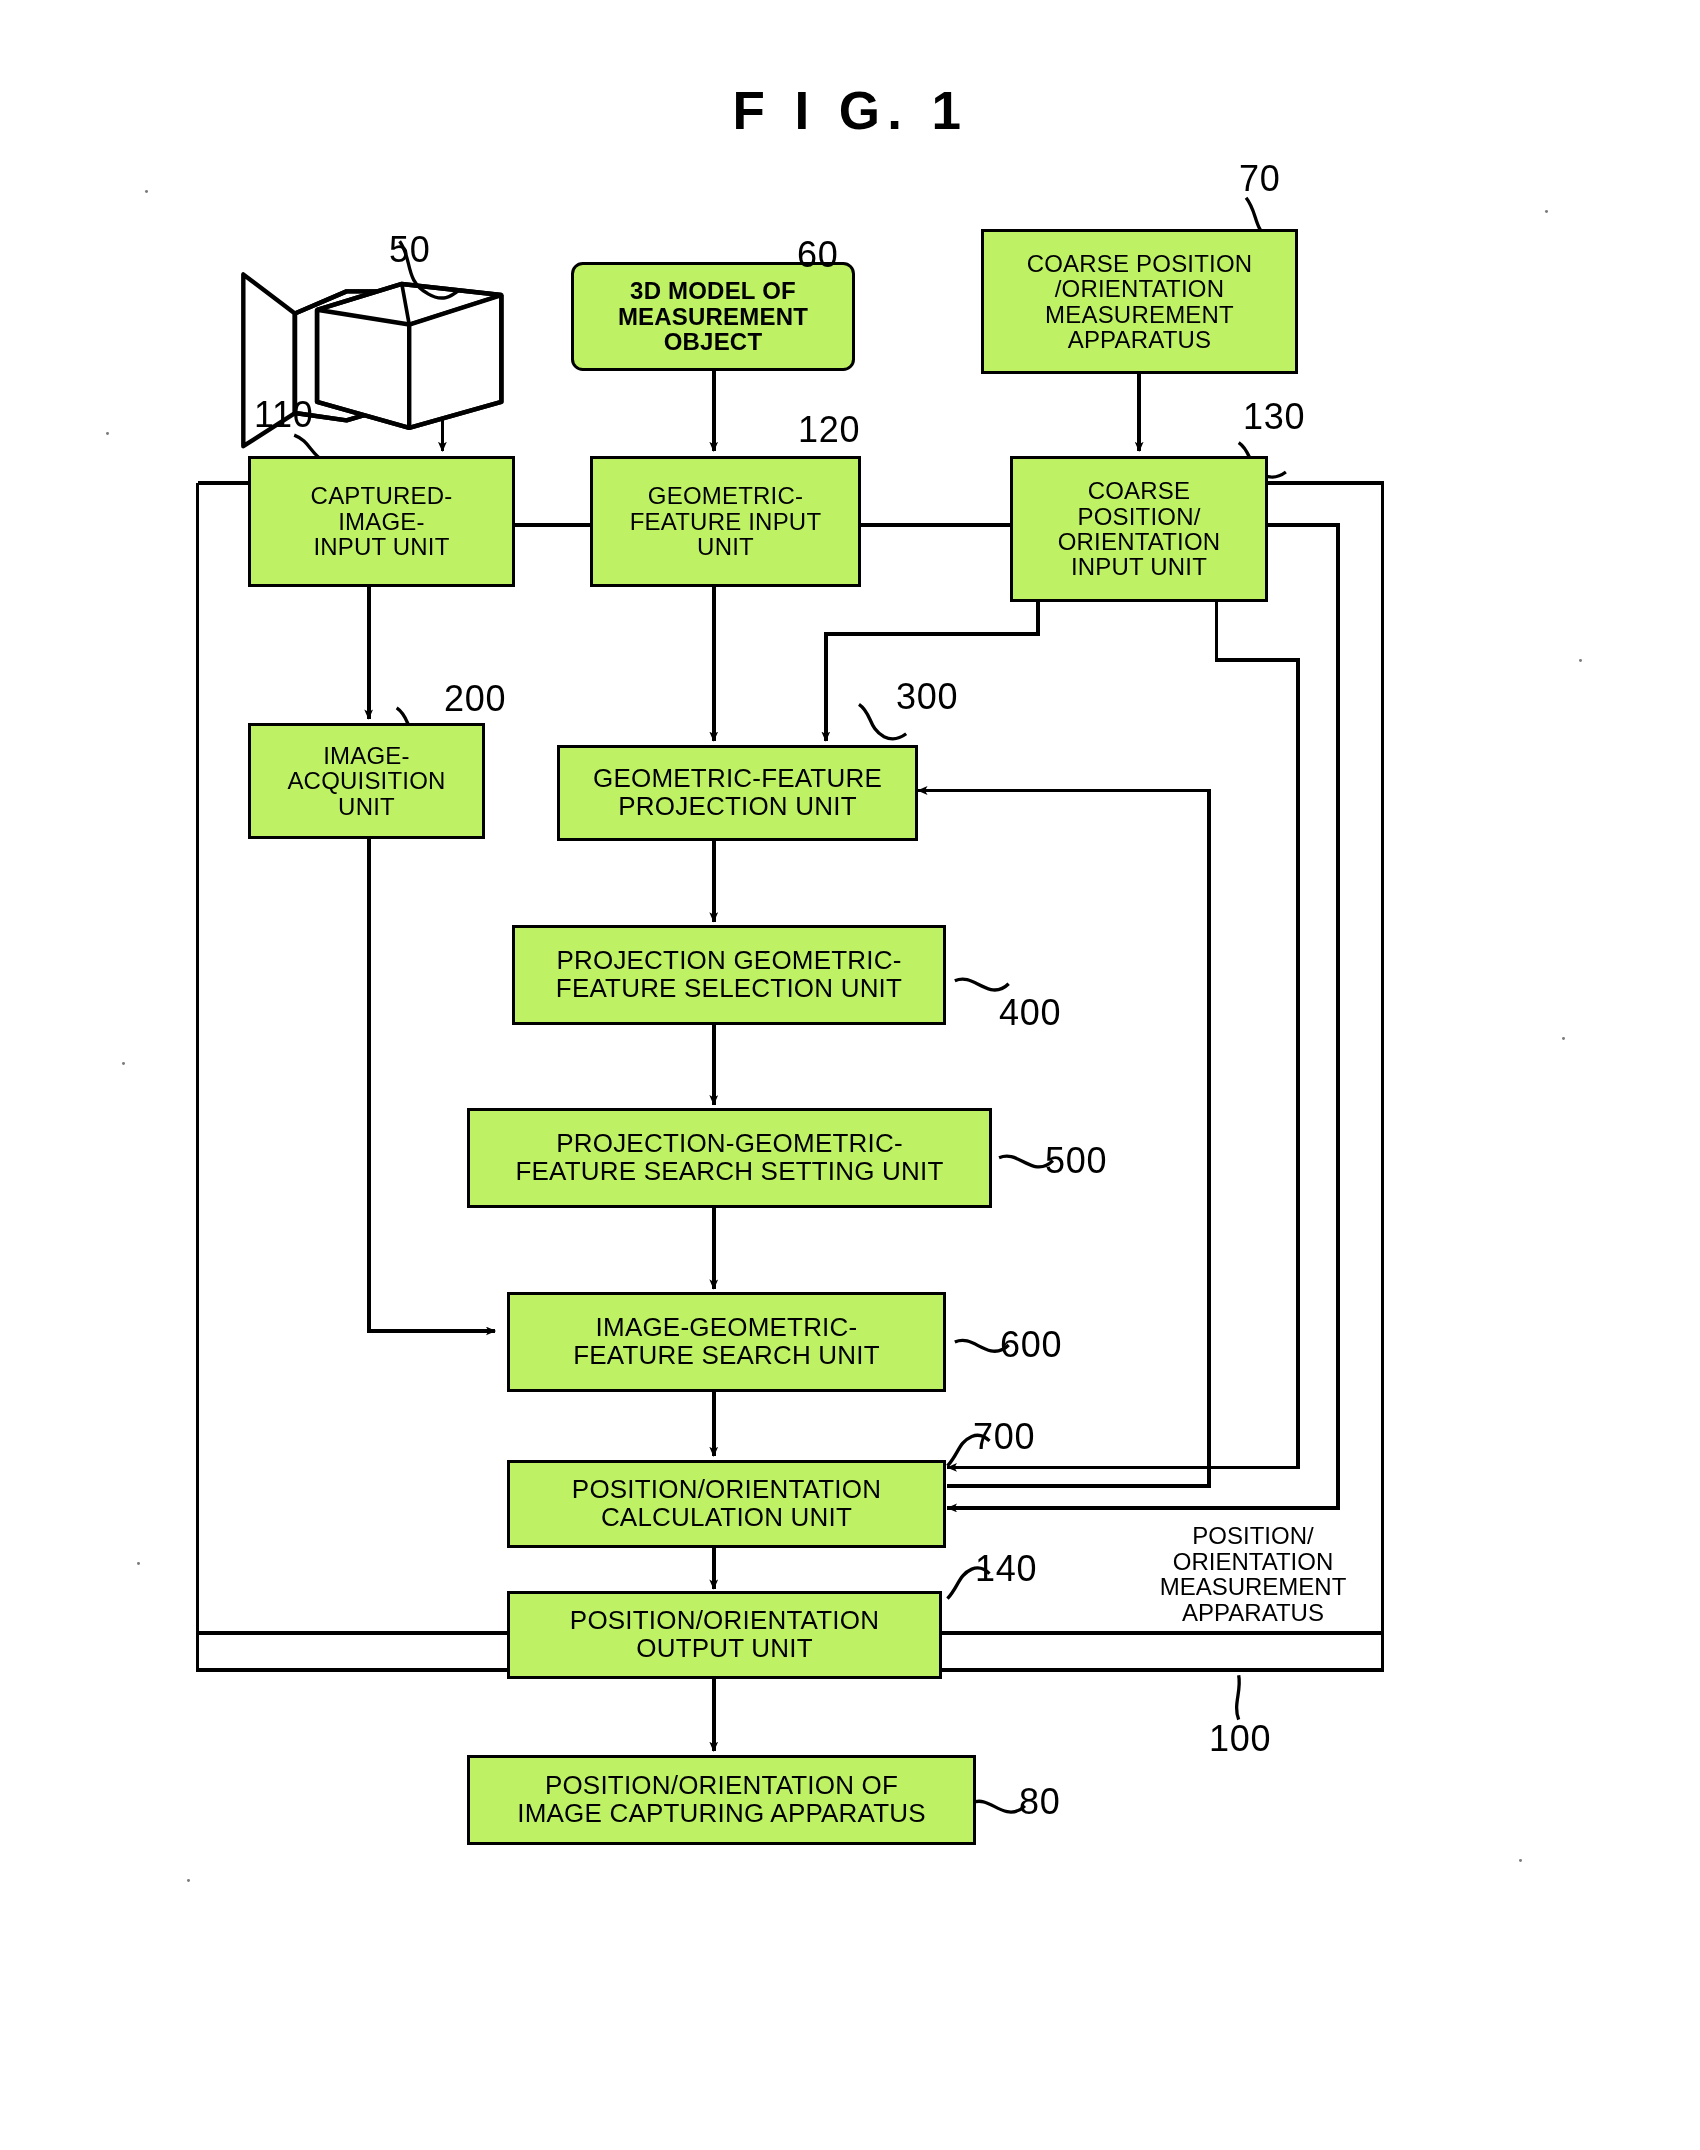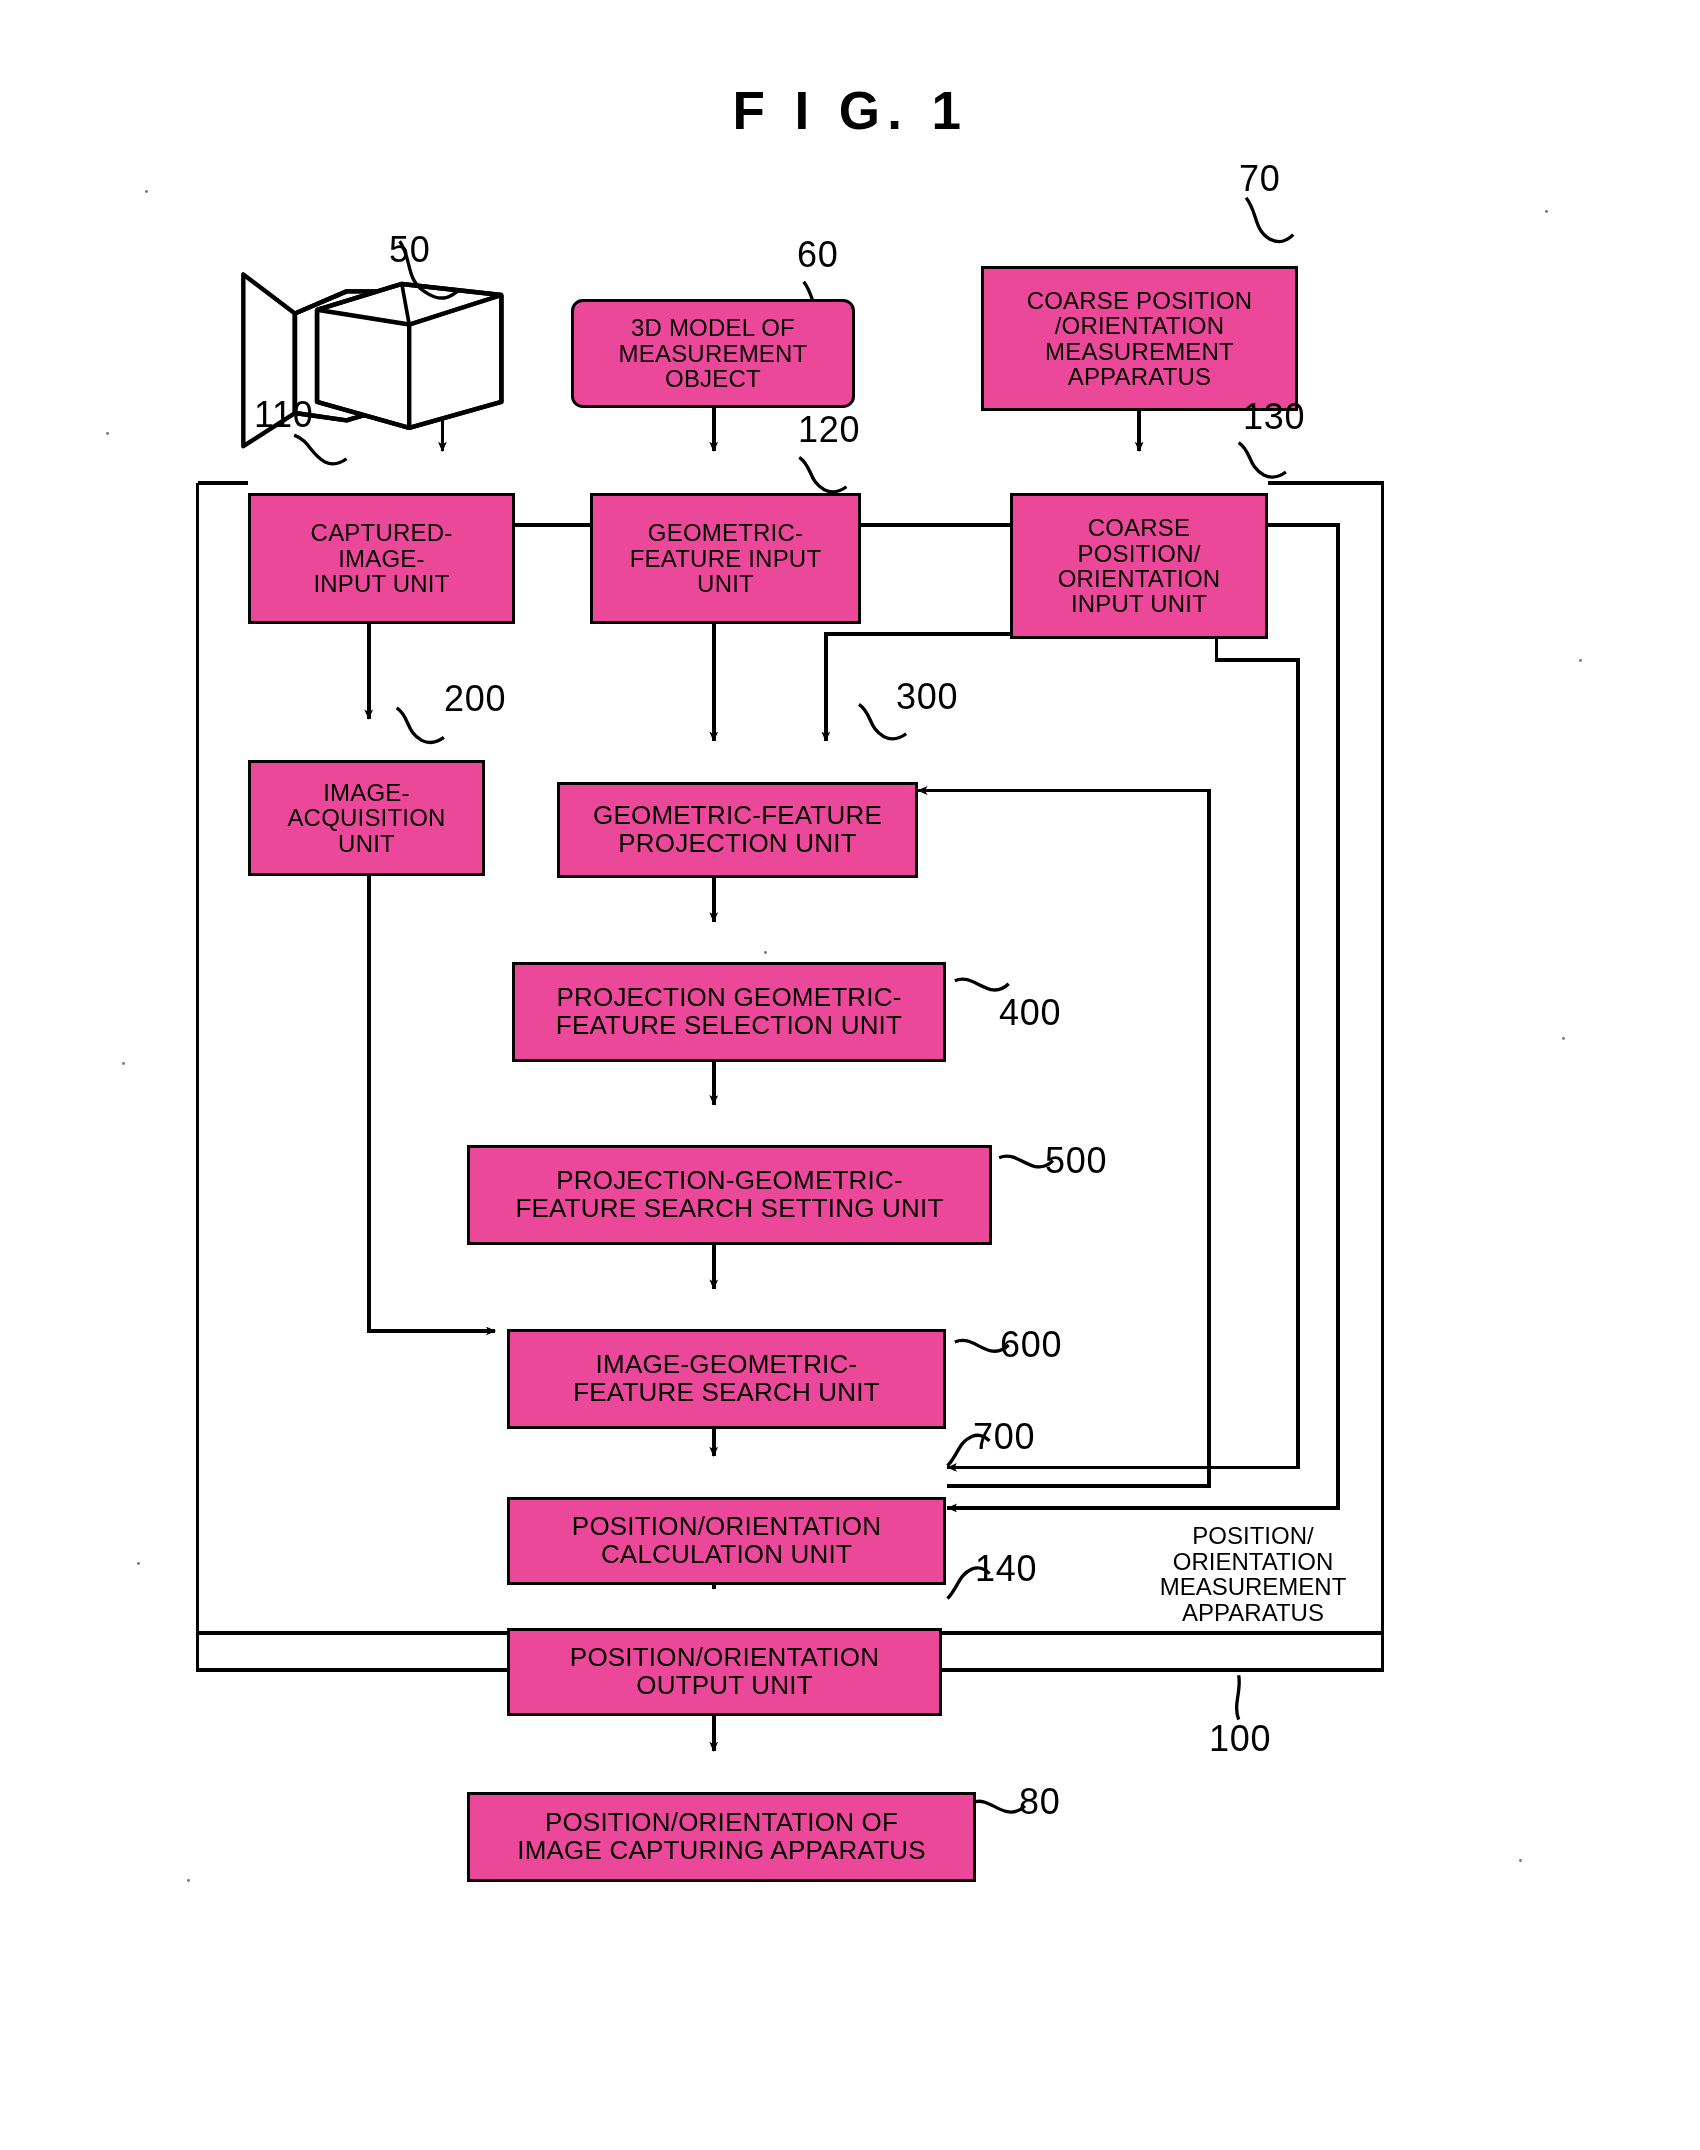--- a/index.html
+++ b/index.html
@@ -34,30 +34,29 @@
     left: 0;
     top: 0;
     width: 1701px;
     height: 2151px;
     pointer-events: none;
   }
   .node {
     position: absolute;
     box-sizing: border-box;
     border: 3.7px solid #000;
-    background: #ec4899;
+    background: #bef264;
     display: flex;
     align-items: center;
     justify-content: center;
     text-align: center;
     line-height: 1.06;
     font-size: 24px;
     letter-spacing: 0.2px;
     padding: 1.5px 4.4px;
-    margin-top: 37px;
   }
   .node.rounded { border-radius: 11.8px; }
   .node.big { font-size: 26px; }
   .ref {
     position: absolute;
     font-size: 36px;
     white-space: nowrap;
     letter-spacing: 0.7px;
   }
   .sidelabel {
@@ -161,21 +160,21 @@
       <path d="M 1355 1570 C 1374 1562, 1386 1578, 1404 1582 C 1414 1584, 1422 1580, 1428 1574"></path>
       <path d="M 1295 1820 C 1314 1812, 1326 1828, 1344 1832 C 1354 1834, 1362 1830, 1368 1824"></path>
       <path d="M 1285 1988 C 1300 1972, 1300 1956, 1318 1948 C 1328 1944, 1336 1948, 1342 1954"></path>
       <path d="M 1285 2168 C 1300 2152, 1300 2136, 1318 2128 C 1328 2124, 1336 2128, 1342 2134"></path>
       <path d="M 1318 2445 C 1336 2437, 1348 2453, 1366 2457 C 1376 2459, 1384 2455, 1390 2449"></path>
       <path d="M 1680 2272 C 1684 2294, 1672 2312, 1680 2332"></path>
     </g>
   </svg>
 
   <div class="node rounded" style="left:571px; top:262px; width:284px; height:109px;">
-    <span style="white-space:pre-line;">3D MODEL OF
+    <span style="white-space:pre-line;font-weight:bold;">3D MODEL OF
 MEASUREMENT
 OBJECT</span>
   </div>
 
   <div class="node" style="left:981px; top:229px; width:317px; height:145px;">
     <span style="white-space:pre-line;">COARSE POSITION
 /ORIENTATION
 MEASUREMENT
 APPARATUS</span>
   </div>

